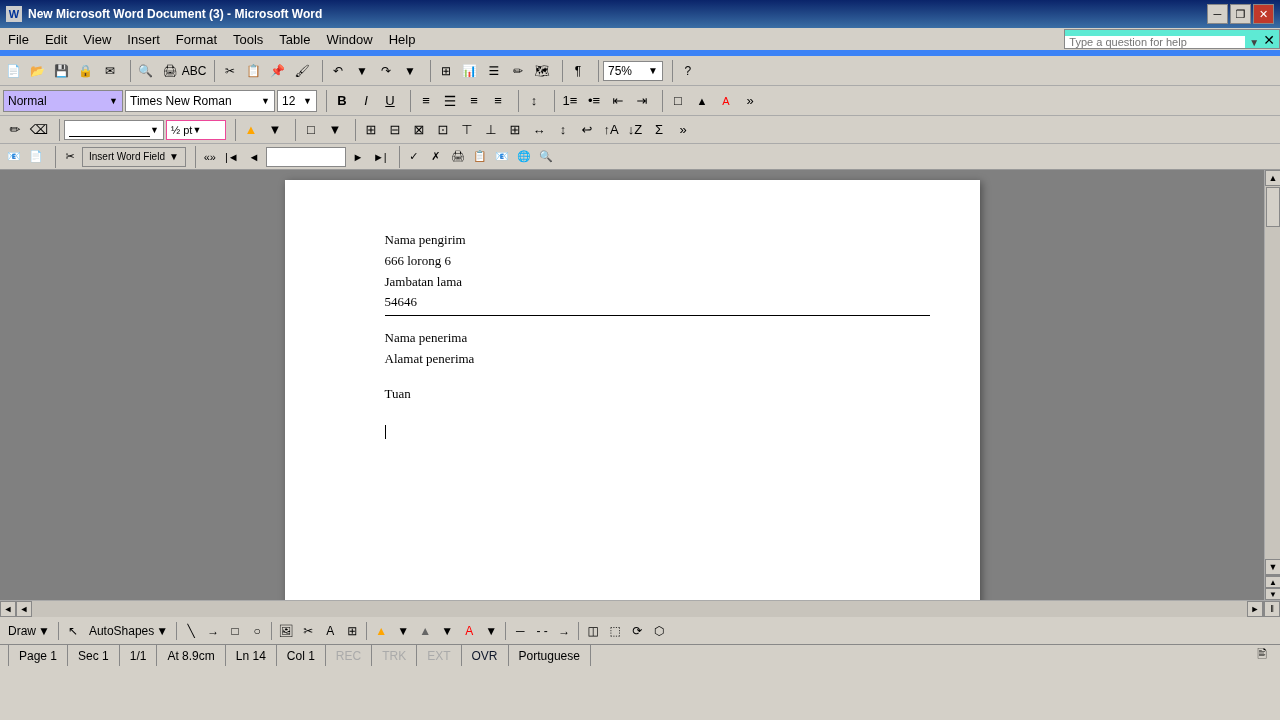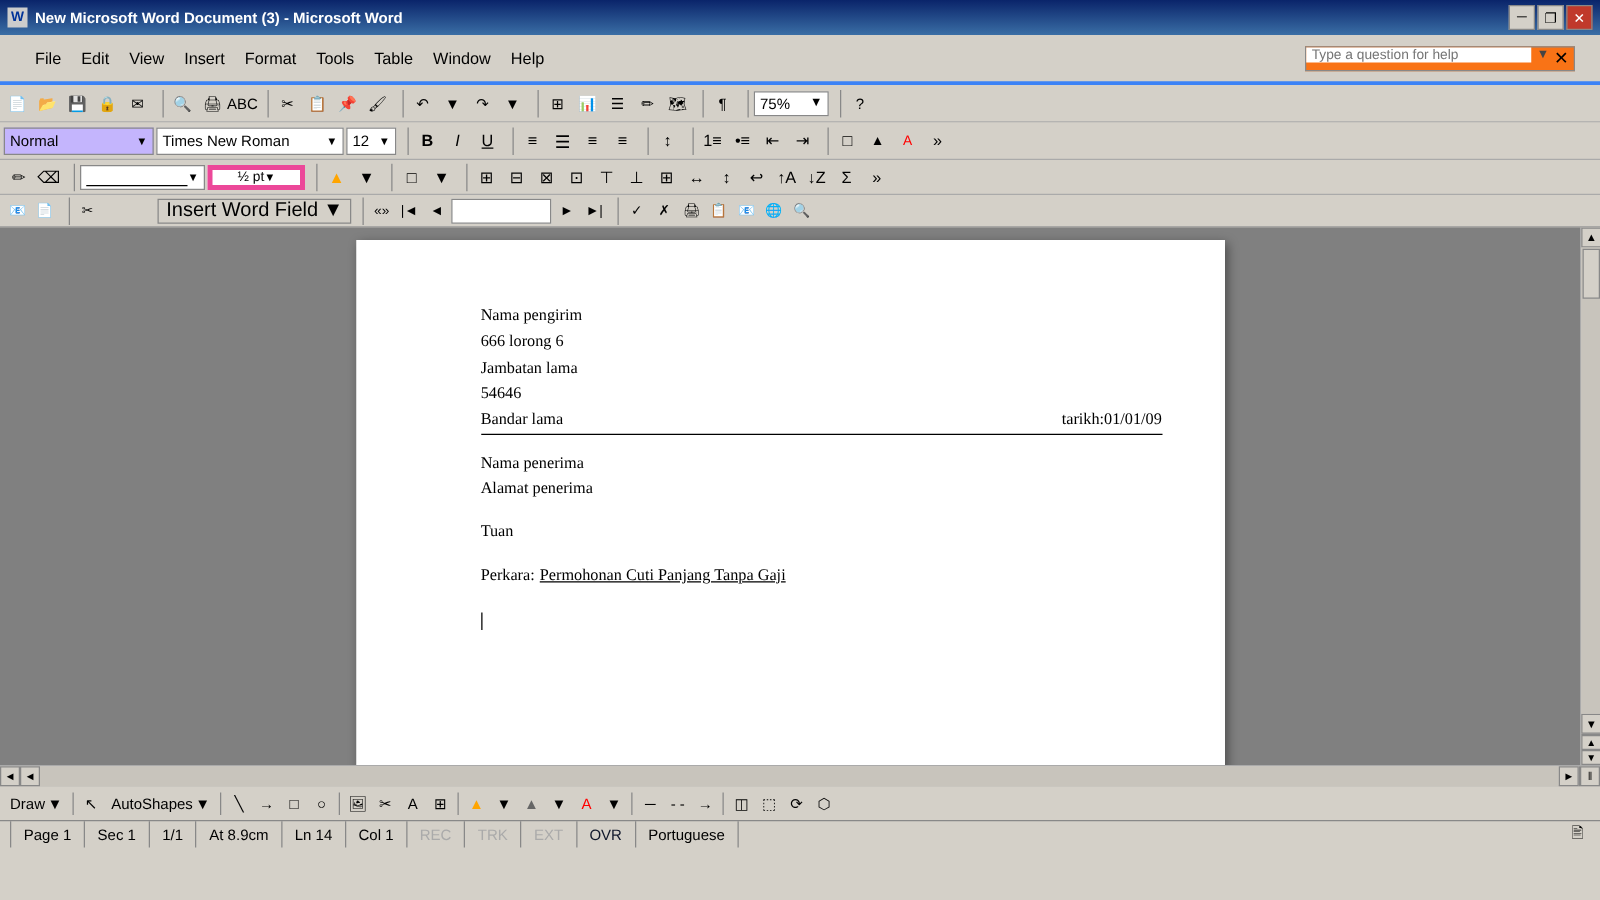--- a/index.html
+++ b/index.html
@@ -23,38 +23,38 @@
     .title-btn {
       width: 21px; height: 20px; background: #d4d0c8; border: 1px solid #888;
       display: flex; align-items: center; justify-content: center; font-size: 11px;
       cursor: pointer; color: #000;
     }
     .title-btn.close { background: #c0392b; color: white; }
 
     
     #menu-bar {
       background: #d4d0c8;
-      height: 40px;
-      display: flex;
-      align-items: center;
-      padding: 0 20px;
-      border-bottom: 3px solid #3b82f6;
+      height: 28px;
+      display: flex;
+      align-items: center;
+      padding: 0 0;
+      border-bottom: 6px solid #3b82f6;
     }
     .menu-item {
       padding: 2px 8px;
       font-size: 13px;
       cursor: pointer;
       color: #000;
     }
     #help-box {
       margin-left: auto;
       display: flex;
-      align-items: flex-start;
+      align-items: flex-end;
       border: 1px solid #888;
-      background: #f97316;
+      background: #5eead4;
       height: 20px;
     }
     #help-input {
       border: none; outline: none; font-size: 11px; padding: 0 4px; width: 180px; color: #888;
     }
     #help-arrow { padding: 0 4px; font-size: 10px; color: #444; cursor: pointer; }
 
     
     .toolbar {
       background: #d4d0c8;
@@ -126,22 +126,22 @@
       gap: 2px;
       font-size: 12px;
     }
     .mail-tb-btn {
       width: 20px; height: 20px; border: 1px solid transparent;
       display: flex; align-items: center; justify-content: center;
       font-size: 11px; cursor: pointer; background: #d4d0c8;
     }
     .mail-insert-btn {
       border: 1px solid #888; background: #d4d0c8;
-      height: 20px; padding: 0 6px; font-size: 16px;
-      cursor: pointer; display: flex; align-items: center; gap: 4px; margin-left: 44px;
+      height: 20px; padding: 0 6px; font-size: 10px;
+      cursor: pointer; display: flex; align-items: center; gap: 4px;
     }
     .mail-field-box {
       border: 1px solid #888; background: white;
       height: 20px; width: 80px;
     }
 
     
     #doc-area {
       display: flex;
       background: #808080;
@@ -259,22 +259,22 @@
       align-items: center;
       padding: 0 4px;
       border-bottom: 1px solid #aaa;
       gap: 2px;
     }
     .line-style-box {
       display: flex; align-items: center; border: 1px solid #888; background: white;
       height: 20px; padding: 0 4px; font-size: 11px; min-width: 100px; cursor: pointer;
     }
     .line-thick-box {
-      display: flex; align-items: center; border: 4px solid #ec4899; background: white;
-      height: 20px; padding: 0 20px; font-size: 11px; min-width: 60px; cursor: pointer;
+      display: flex; align-items: center; border: 1px solid #ec4899; background: white;
+      height: 20px; padding: 0 4px; font-size: 11px; min-width: 60px; cursor: pointer;
     }
   </style>
 </head>
 <body>
 
 <div id="title-bar">
   <div id="title-bar-left">
     <div id="title-bar-icon">
       <span style="color:#003399;font-weight:bold;font-size:11px;">W</span>
     </div>
@@ -439,32 +439,24 @@
 </div>
 
 <div id="doc-area" style="height: 430px;">
   <div id="scroll-area">
     <div id="page">
 
       <p class="doc-line">Nama pengirim</p>
       <p class="doc-line">666 lorong 6</p>
       <p class="doc-line">Jambatan lama</p>
       <p class="doc-line">54646</p>
-      <div class="doc-subject-line">
-        <span>Bandar lama</span>
-        <span>tarikh:01/01/09</span>
-      </div>
       <hr class="doc-hr">
       <p class="doc-line" style="margin-top:12px;">Nama penerima</p>
       <p class="doc-line">Alamat penerima</p>
       <p class="doc-line" style="margin-top:14px;">Tuan</p>
-      <div style="margin-top:14px; display:flex; gap:4px;">
-        <span>Perkara:</span>
-        <span class="underline-link">Permohonan Cuti Panjang Tanpa Gaji</span>
-      </div>
       <div style="margin-top:20px;" class="cursor-line">
         <span class="text-cursor"></span>
       </div>
     </div>
   </div>
   <div id="scrollbar-right">
     <div class="scrollbar-btn">▲</div>
     <div class="scrollbar-track">
       <div class="scrollbar-thumb"></div>
     </div>

